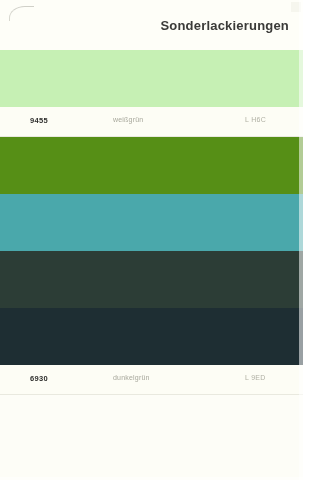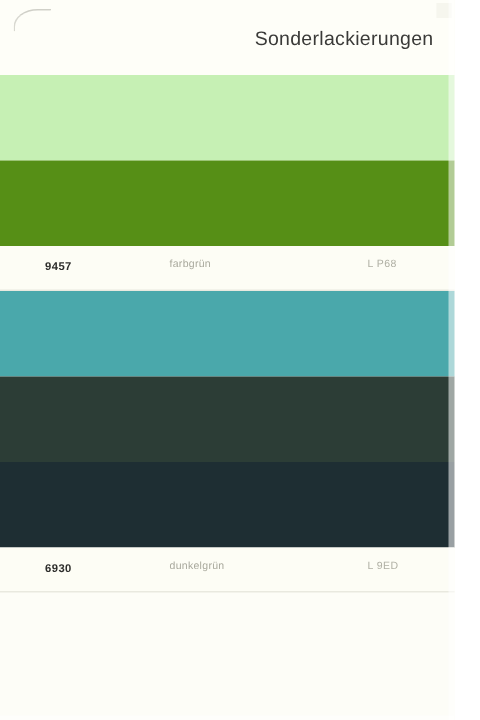--- a/index.html
+++ b/index.html
@@ -25,21 +25,21 @@
     width: 303px;
     height: 50px;
     background: #fefef8;
     box-sizing: border-box;
   }
   .header-title {
     position: absolute;
     right: 14px;
     top: 18px;
     font-size: 13px;
-    font-weight: normal;
+    font-weight: bold;
     color: #3a3a38;
     letter-spacing: 0.2px;
     white-space: nowrap;
   }
   .corner-mark {
     position: absolute;
     left: 9px;
     top: 6px;
     width: 24px;
     height: 14px;
@@ -131,29 +131,29 @@
   <div class="header">
     <div class="corner-mark"></div>
     <div class="corner-mark-2"></div>
     <div class="header-title">Sonderlackierungen</div>
   </div>
 
   <div class="swatches">
 
     <div class="swatch-row">
       <div class="swatch-color" style="background:#c6f0b4"></div>
+      <div class="swatch-label">
+        <div class="label-code">9455</div>
+        <div class="label-name">weißgrün</div>
+        <div class="label-ref">L H6C</div>
+      </div>
     </div>
 
     <div class="swatch-row">
       <div class="swatch-color" style="background:#568f16"></div>
-      <div class="swatch-label">
-        <div class="label-code">9457</div>
-        <div class="label-name">farbgrün</div>
-        <div class="label-ref">L P68</div>
-      </div>
     </div>
 
     <div class="swatch-row">
       <div class="swatch-color" style="background:#4aa8ab"></div>
     </div>
 
     <div class="swatch-row">
       <div class="swatch-color" style="background:#2c3d36"></div>
     </div>
 

